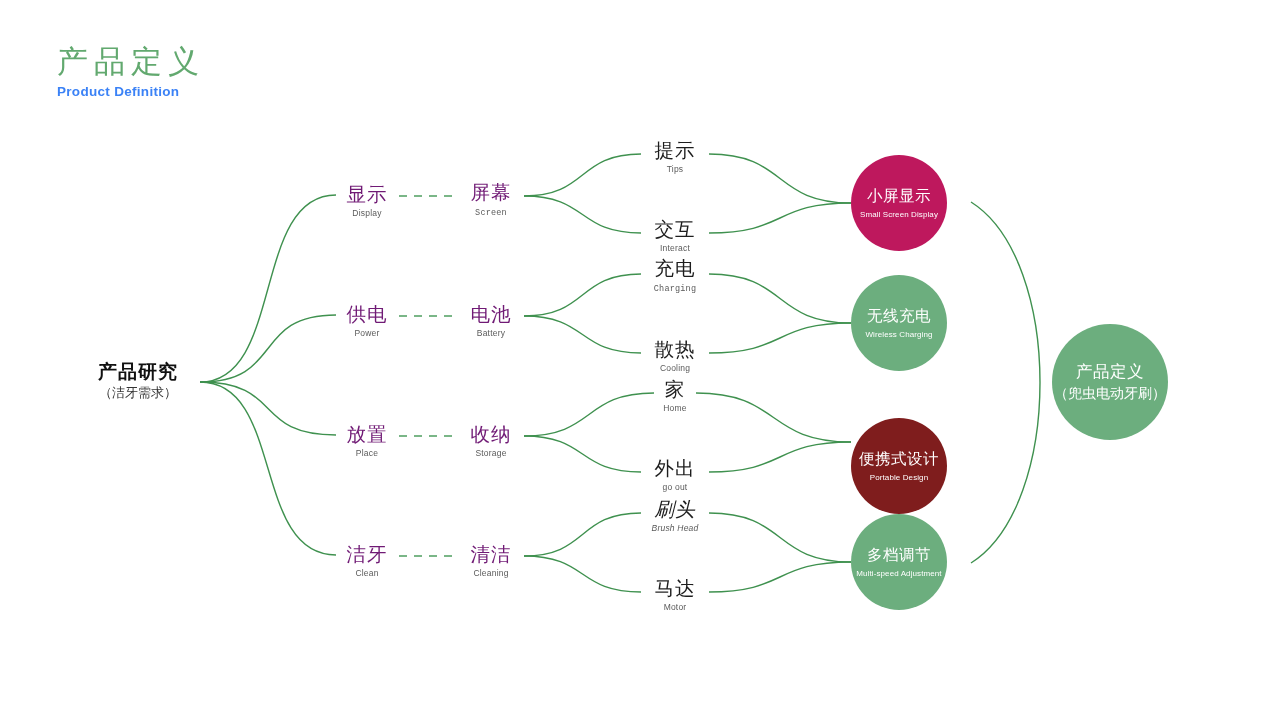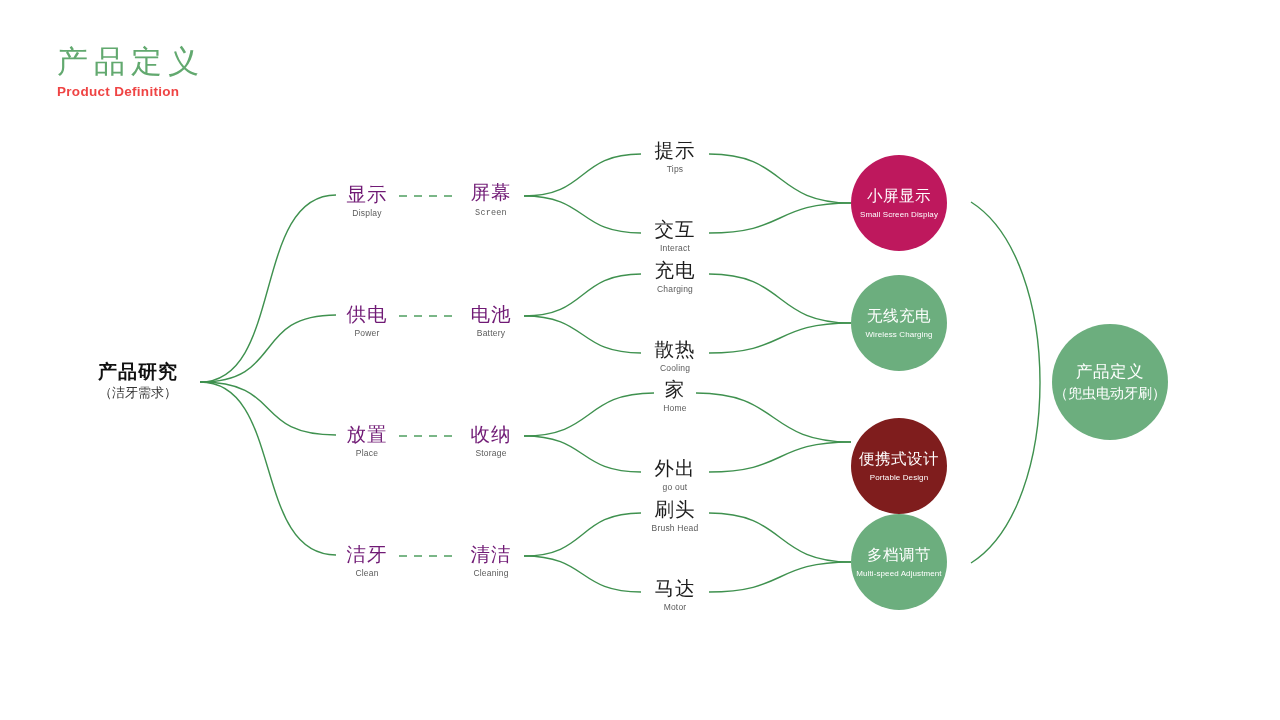--- a/index.html
+++ b/index.html
@@ -26,21 +26,21 @@
     font-size: 31px;
     letter-spacing: 6px;
     color: #62a96f;
     line-height: 1.15;
     white-space: nowrap;
     font-weight: 400;
   }
   .header .title-en {
     font-size: 13.5px;
     font-weight: bold;
-    color: #ef4444;
+    color: #3b82f6;
     letter-spacing: 0.3px;
     margin-top: 4px;
     white-space: nowrap;
   }
 
   
   #links {
     position: absolute;
     left: 0; top: 0;
     width: 1280px; height: 720px;
@@ -178,21 +178,21 @@
         <span class="en">Small Screen Display</span>
       </div>
       <div class="node node-branch" style="left: 367px; top: 321px;">
         <span class="cn">供电</span>
         <span class="en">Power</span>
       </div>
       <div class="node node-branch" style="left: 491px; top: 321px;">
         <span class="cn">电池</span>
         <span class="en">Battery</span>
       </div>
-      <div class="node node-leaf" style="left: 675px; top: 277px;">
+      <div class="node node-leaf" style="left: 675px; top: 277px; font-family: Liberation Mono, monospace;">
         <span class="cn">充电</span>
         <span class="en">Charging</span>
       </div>
       <div class="node node-leaf" style="left: 675px; top: 356px;">
         <span class="cn">散热</span>
         <span class="en">Cooling</span>
       </div>
       <div class="circle circle-outcome" style="left: 899px; top: 323px; background: rgb(108, 174, 126);">
         <span class="cn">无线充电</span>
         <span class="en">Wireless Charging</span>
@@ -218,21 +218,21 @@
         <span class="en">Portable Design</span>
       </div>
       <div class="node node-branch" style="left: 367px; top: 561px;">
         <span class="cn">洁牙</span>
         <span class="en">Clean</span>
       </div>
       <div class="node node-branch" style="left: 491px; top: 561px;">
         <span class="cn">清洁</span>
         <span class="en">Cleaning</span>
       </div>
-      <div class="node node-leaf" style="left: 675px; top: 516px;">
+      <div class="node node-leaf" style="left: 675px; top: 516px; font-style: italic;">
         <span class="cn">刷头</span>
         <span class="en">Brush Head</span>
       </div>
       <div class="node node-leaf" style="left: 675px; top: 595px;">
         <span class="cn">马达</span>
         <span class="en">Motor</span>
       </div>
       <div class="circle circle-outcome" style="left: 899px; top: 562px; background: rgb(108, 174, 126);">
         <span class="cn">多档调节</span>
         <span class="en">Multi-speed Adjustment</span>

